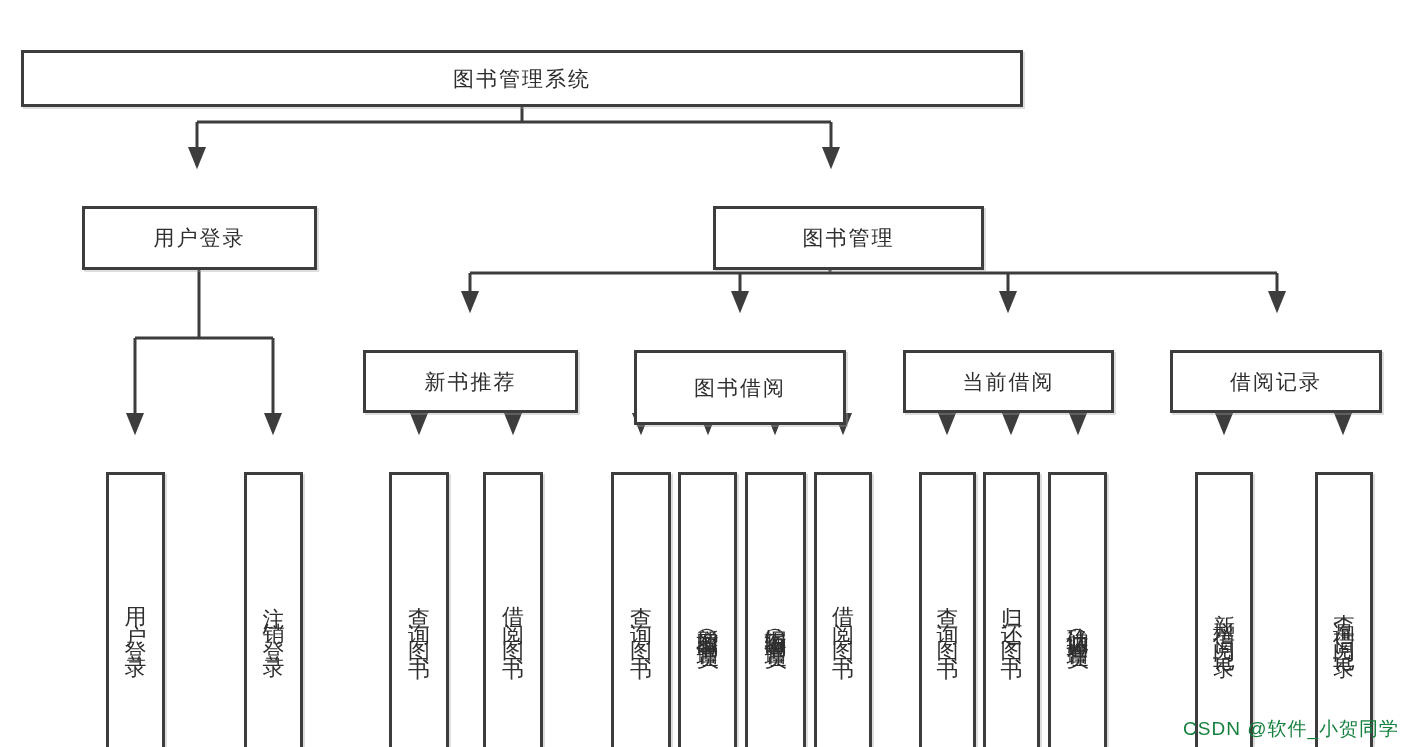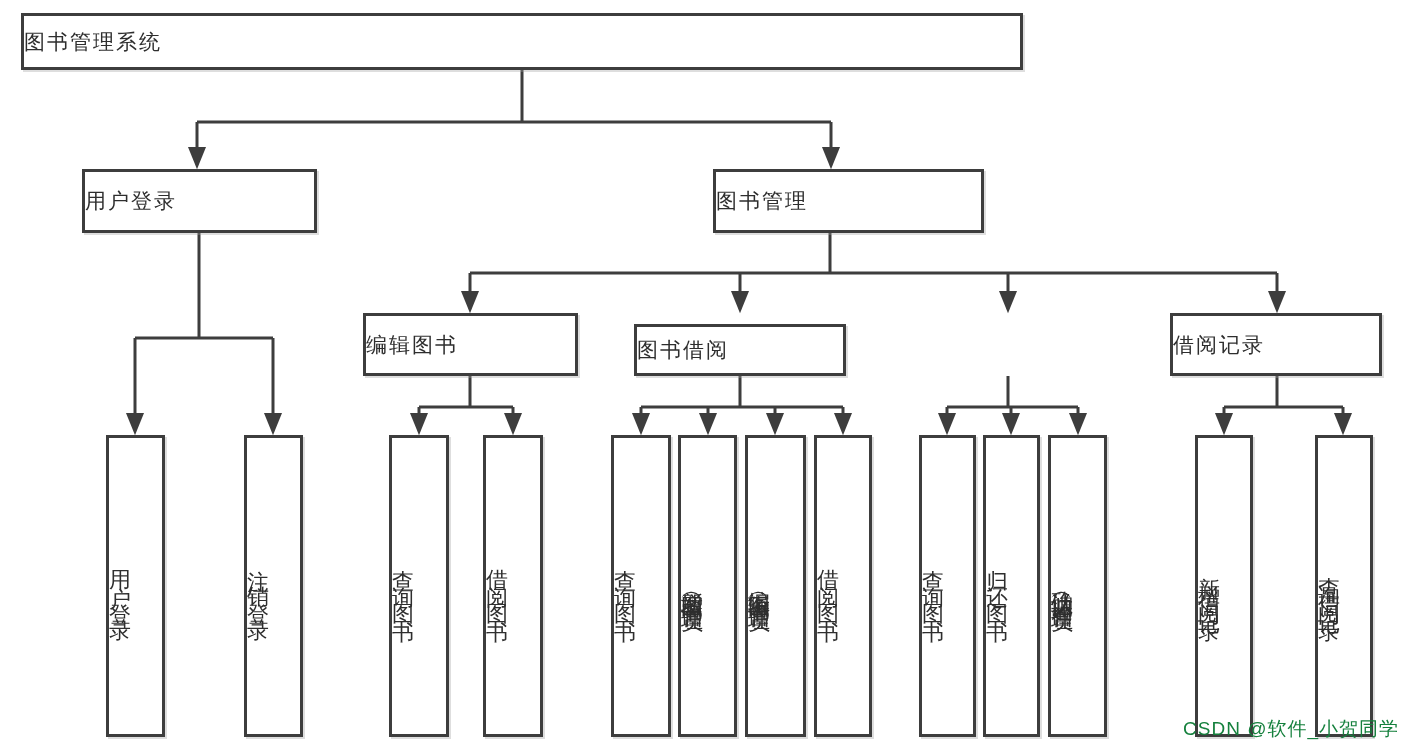--- a/index.html
+++ b/index.html
@@ -3,22 +3,23 @@
 <meta charset="utf-8">
 <style>
   html,body{margin:0;padding:0;background:#fff;}
   .stage{
     position:relative;width:1405px;height:747px;background:#fff;overflow:hidden;
     font-family:"Liberation Sans","DejaVu Sans",sans-serif;color:#2e2e2e;
   }
   .wires{position:absolute;left:0;top:0;width:1405px;height:747px;}
   .box{
     position:absolute;box-sizing:border-box;border:3px solid #3d3d3d;background:#fff;
-    display:flex;align-items:center;justify-content:flex-start;
+    display:flex;align-items:center;justify-content:center;
     box-shadow:2px 2px 0 rgba(160,160,160,.35);
+    margin-top:37px;
   }
   .box .hlabel{
     font-size:21px;letter-spacing:2px;color:#2e2e2e;white-space:nowrap;
   }
   .leaf .vlabel{
     writing-mode:vertical-rl;text-orientation:mixed;line-height:1;
     font-size:22px;color:#2e2e2e;white-space:nowrap;
   }
   .vs{letter-spacing:17px;}  
   .vm{letter-spacing:9px;}   
@@ -77,24 +78,27 @@
   </div>
 
   <div class="box" style="left:82px;top:169px;width:235px;height:64px">
     <span class="hlabel">用户登录</span>
   </div>
   <div class="box" style="left:713px;top:169px;width:271px;height:64px">
     <span class="hlabel">图书管理</span>
   </div>
 
   <div class="box" style="left:363px;top:313px;width:215px;height:63px">
-    <span class="hlabel">编辑图书</span>
+    <span class="hlabel">新书推荐</span>
   </div>
-  <div class="box" style="left:634px;top:324px;width:212px;height:52px">
+  <div class="box" style="left:634px;top:313px;width:212px;height:75px">
     <span class="hlabel">图书借阅</span>
+  </div>
+  <div class="box" style="left:903px;top:313px;width:211px;height:63px">
+    <span class="hlabel">当前借阅</span>
   </div>
   <div class="box" style="left:1170px;top:313px;width:212px;height:63px">
     <span class="hlabel">借阅记录</span>
   </div>
 
   <div class="box leaf" style="left:106px;top:435px;width:59px;height:302px">
     <span class="vlabel vs">用户登录</span>
   </div>
   <div class="box leaf" style="left:244px;top:435px;width:59px;height:302px">
     <span class="vlabel vs">注销登录</span>

